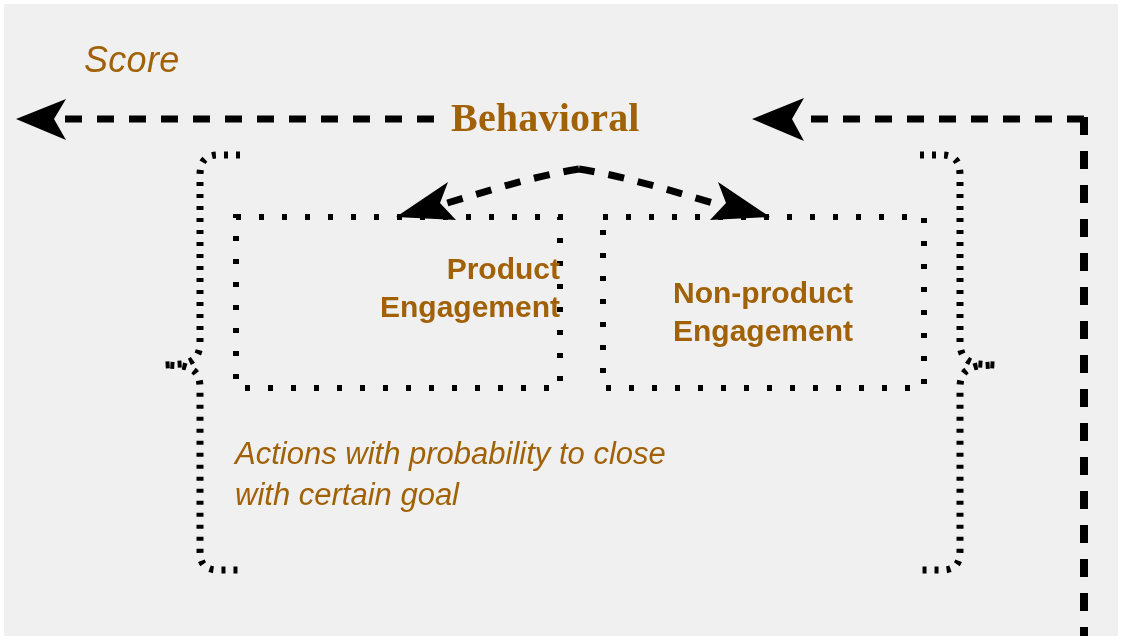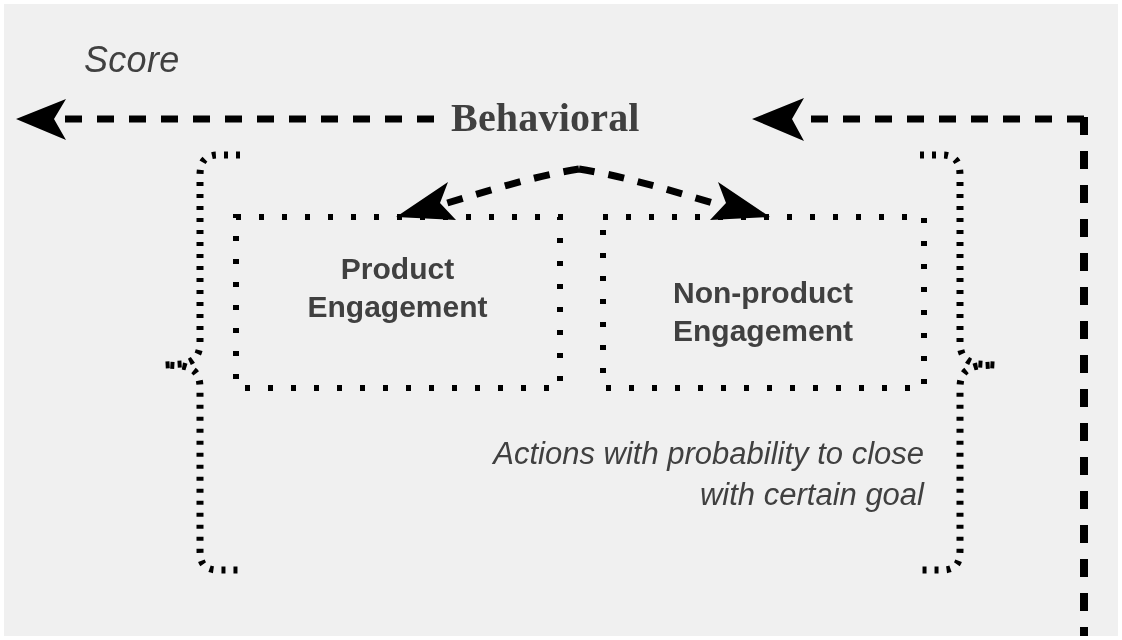--- a/index.html
+++ b/index.html
@@ -9,21 +9,21 @@
   }
   #canvas {
     position: relative;
     width: 1122px;
     height: 640px;
     background: #f0f0f0;
     border: 4px solid #ffffff;
     box-sizing: border-box;
     overflow: hidden;
     font-family: "Liberation Sans", sans-serif;
-    color: #404040;
+    color: #a16207;
   }
   #vector-layer {
     position: absolute;
     left: 0;
     top: 0;
     width: 1122px;
     height: 640px;
     pointer-events: none;
   }
   .label {
@@ -52,33 +52,34 @@
     text-align: center;
     font-size: 30px;
     font-weight: bold;
     line-height: 1.28;
     white-space: nowrap;
   }
   .box-text.left-box-text {
     left: 231px;
     top: 246px;
     width: 325px;
+    text-align: right;
   }
   .box-text.right-box-text {
     left: 598px;
     top: 246px;
     width: 322px;
     margin-top: 24px;
   }
   .caption {
     position: absolute;
     left: 231px;
     top: 430px;
     width: 689px;
-    text-align: right;
+    text-align: left;
     font-size: 31px;
     font-style: italic;
     line-height: 1.32;
   }
   .caption-line { display: block; }
 </style>
 </head>
 <body>
 
 <div id="canvas">

